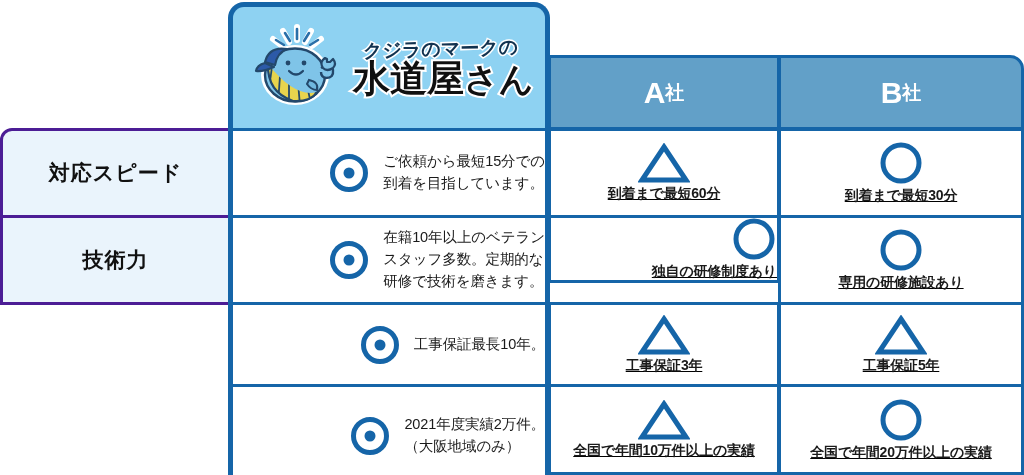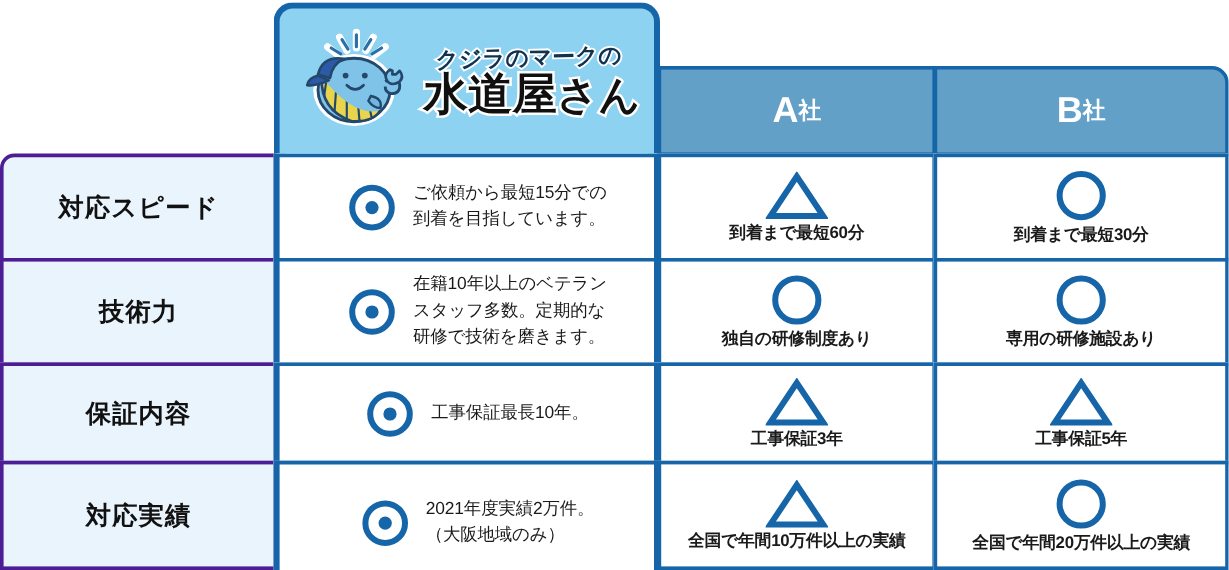--- a/index.html
+++ b/index.html
@@ -58,20 +58,21 @@
     border-top-right-radius: 14px;
   }
 
   
   .comp-cell {
     background: #ffffff;
     border: 3px solid #1565A8;
     flex-direction: column;
     justify-content: center;
     gap: 2px;
+    text-decoration: underline;
   }
   .comp-cell .mark {
     display: block;
     line-height: 0;
   }
   .comp-cell .note {
     font-size: 14px;
     color: #1a1a1a;
     font-weight: bold;
     text-align: center;
@@ -94,21 +95,21 @@
     align-items: center;
     justify-content: flex-start;
     padding-left: 14px;
     overflow: hidden;
   }
   .own-cell {
     background: #ffffff;
     border: 3px solid #1565A8;
     border-left: 5px solid #1565A8;
     border-right: 5px solid #1565A8;
-    justify-content: center;
+    justify-content: flex-end;
     padding-left: 18px;
     gap: 14px;
   }
   .own-cell .desc {
     font-size: 14.5px;
     line-height: 1.5;
     color: #1a1a1a;
     text-align: left;
     letter-spacing: -0.1px;
   }
@@ -155,45 +156,39 @@
 <body>
 
 <div id="root">
 
   <div class="cell label-col-cell first" style="left:0px;  top:128px; width:231px; height:90px;">
     <span>対応スピード</span>
   </div>
   <div class="cell label-col-cell" style="left:0px; top:215px; width:231px; height:90px;">
     <span>技術力</span>
   </div>
-  <div class="cell label-col-cell" style="left:0px; top:302px; width:231px; height:85px;">
-    <span>保証内容</span>
-  </div>
-  <div class="cell label-col-cell" style="left:0px; top:384px; width:231px; height:91px;">
-    <span>対応実績</span>
-  </div>
 
   <div class="cell comp-head" style="left:548px; top:55px; width:232px; height:75px;">
     <span class="big">A</span>
       <span class="small">社</span>
   </div>
   <div class="cell comp-head round-right" style="left:778px; top:55px; width:246px; height:75px;">
     <span class="big">B</span>
       <span class="small">社</span>
   </div>
 
   <div class="cell comp-cell" style="left:548px; top:128px; width:232px; height:90px;">
     <span class="mark">
       <svg width="52" height="40" viewBox="0 0 52 40">
           <path d="M26 4 L48 37 L4 37 Z" fill="none" stroke="#1565A8" stroke-width="5" stroke-linejoin="miter"></path>
         </svg>
     </span>
     <span class="note">到着まで最短60分</span>
   </div>
-  <div class="cell comp-cell" style="left:548px; top:215px; width:232px; height:90px;">
+  <div class="cell comp-cell" style="left:548px; top:215px; width:232px; height:68px;align-items:flex-end;">
     <span class="mark">
       <svg width="46" height="44" viewBox="0 0 46 44">
           <circle cx="23" cy="22" r="18" fill="none" stroke="#1565A8" stroke-width="5"></circle>
         </svg>
     </span>
     <span class="note">独自の研修制度あり</span>
   </div>
   <div class="cell comp-cell" style="left:548px; top:302px; width:232px; height:85px;">
     <span class="mark">
       <svg width="52" height="40" viewBox="0 0 52 40">

